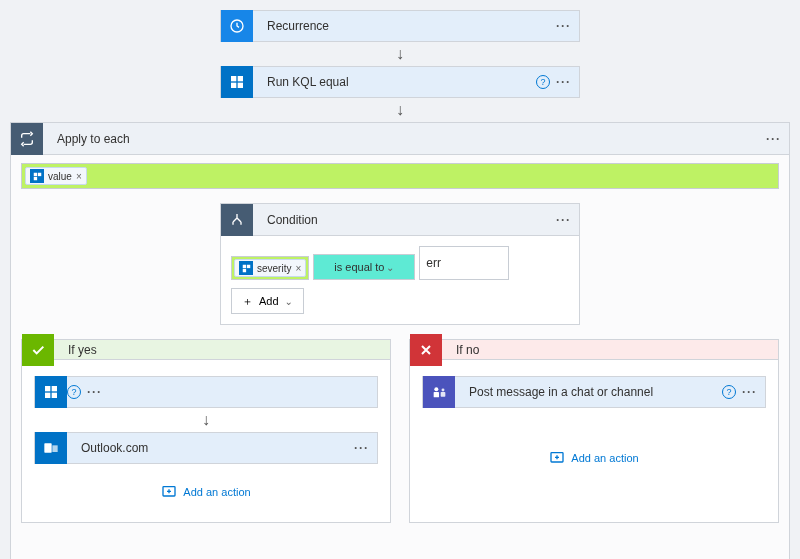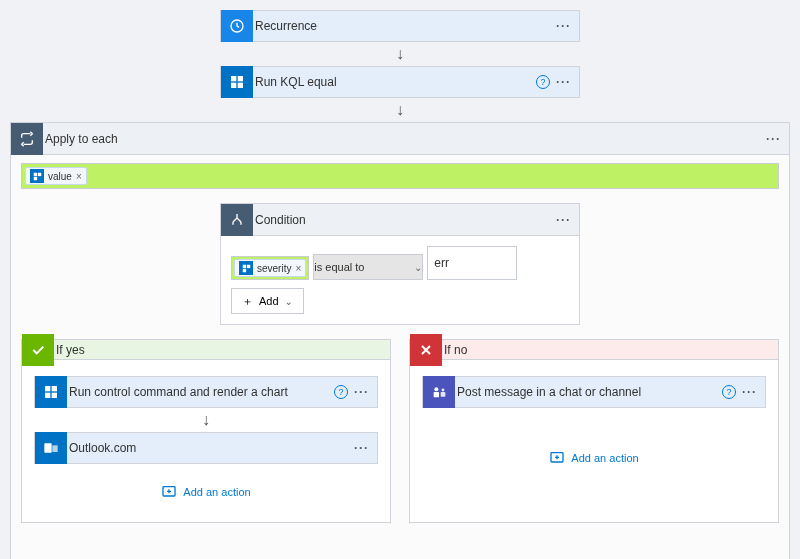--- a/index.html
+++ b/index.html
@@ -23,21 +23,21 @@
   .card-icon {
     width: 32px;
     height: 32px;
     flex: none;
     display: flex;
     align-items: center;
     justify-content: center;
     color: #fff;
   }
   .card-icon svg { width: 16px; height: 16px; }
-  .card-title { flex: 1; padding: 0 2px; font-size: 12px; }
+  .card-title { flex: 1; padding: 0 14px; font-size: 12px; }
   .card-actions { display: flex; align-items: center; gap: 6px; padding-right: 8px; color: #555; }
   .dots { cursor: pointer; letter-spacing: 1px; font-weight: bold; font-size: 12px; color: #555; }
   .help-icon { width: 14px; height: 14px; border: 1px solid #0078d4; border-radius: 50%; display: flex; align-items: center; justify-content: center; font-size: 9px; color: #0078d4; cursor: pointer; }
   .arrow-down { text-align: center; font-size: 16px; color: #555; padding: 3px 0; }
   .top-card { width: 360px; margin: 0 auto; }
   .container {
     background: #fbfbfc;
     border: 1px solid #d0d4da;
   }
   .cont-header {
@@ -79,23 +79,23 @@
     background: #edf1f6;
     border-bottom: 1px solid #d0d4da;
     height: 32px;
   }
   .cond-header .card-icon { background: #465c73; }
   .cond-body { padding: 10px; }
   .cond-row { display: flex; gap: 4px; align-items: flex-end; }
   .cond-row .token-field { flex: none; }
   .cond-op {
     border: 1px solid #c8cdd4;
-    height: 26px; width: 110px;
+    height: 26px; width: 102px;
     display: flex; align-items: center; justify-content: space-between;
-    padding: 0 0; font-size: 11px; background: #e5e5e5;
+    padding: 0 20px; font-size: 11px; background: #5eead4;
   }
   .cond-val {
     border: 1px solid #c8cdd4;
     height: 34px; width: 90px;
     display: flex; align-items: center;
     padding: 0 6px; font-size: 12px; background: #fff;
   }
   .add-btn {
     margin-top: 8px;
     border: 1px solid #c8cdd4;
@@ -256,21 +256,20 @@
         <div class="branch-body">
           <div class="card card-blue action-card">
             <div class="card-icon ic-azure">
               <svg viewBox="0 0 24 24" fill="currentColor">
                   <rect x="3" y="3" width="8" height="8"></rect>
                   <rect x="13" y="3" width="8" height="8"></rect>
                   <rect x="3" y="13" width="8" height="8"></rect>
                   <rect x="13" y="13" width="8" height="8"></rect>
                 </svg>
             </div>
-            <div class="card-title">Run control command and render a chart</div>
             <div class="card-actions">
               <span class="help-icon">?</span>
               <span class="dots">···</span>
             </div>
           </div>
           <div class="arrow-down">↓</div>
           <div class="card card-blue action-card">
             <div class="card-icon ic-outlook">
               <svg viewBox="0 0 24 24" fill="#fff">
                   <rect x="2" y="5" width="11" height="14" rx="1"></rect>

